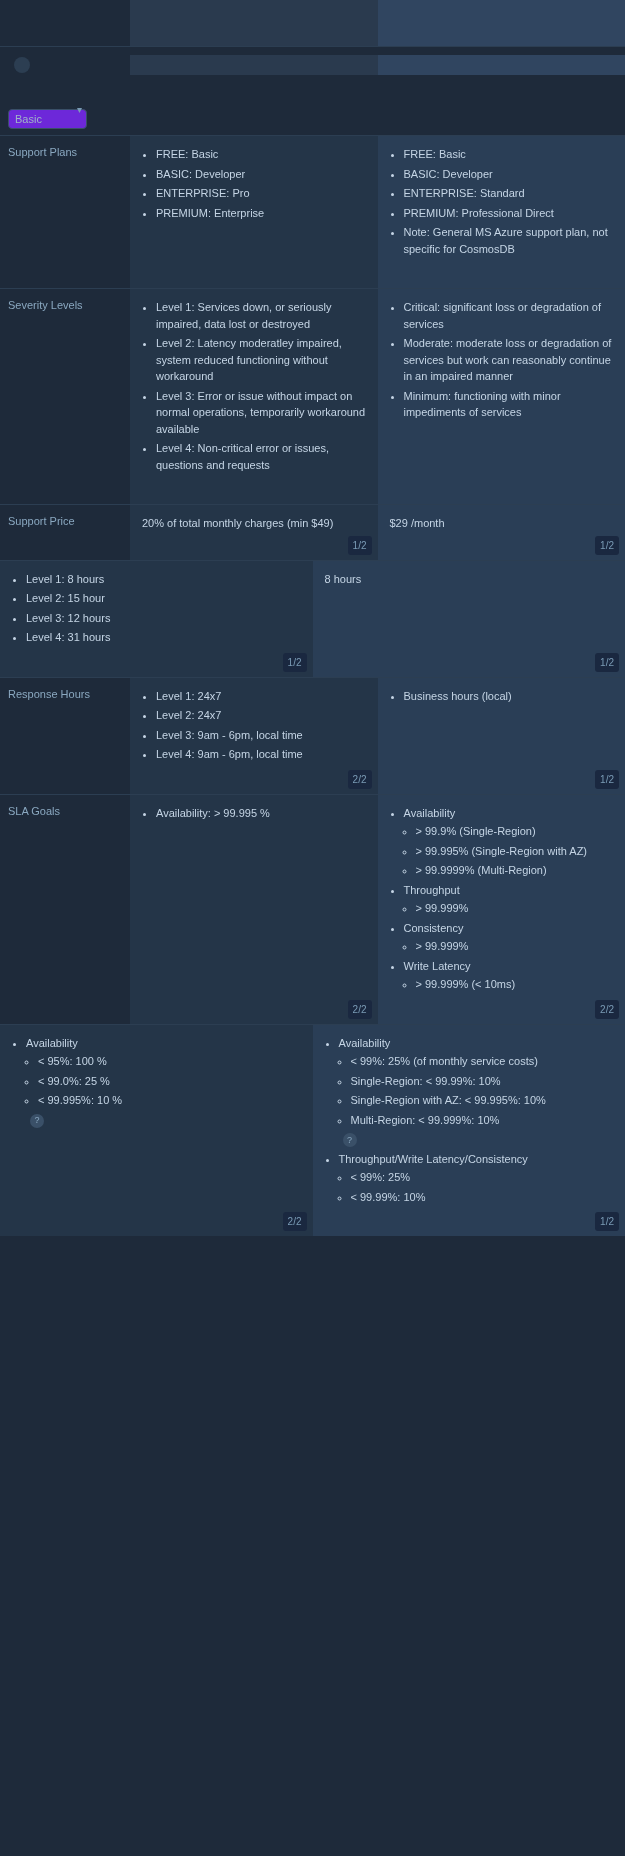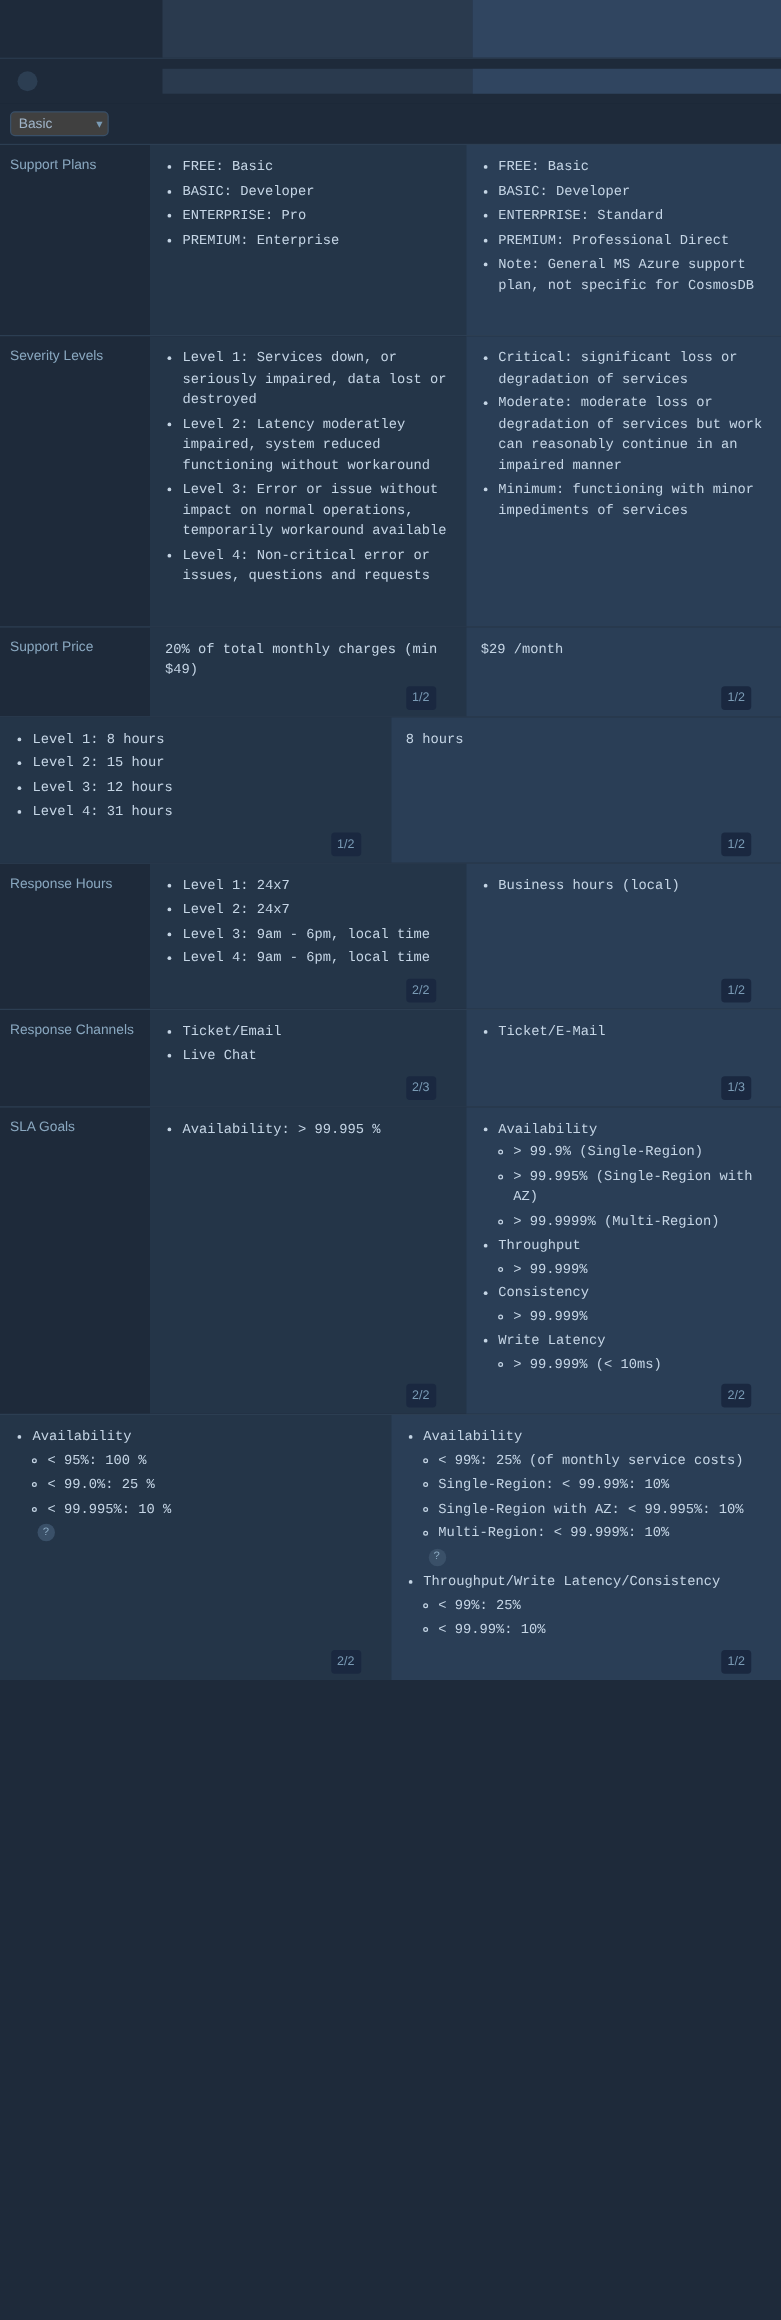--- a/index.html
+++ b/index.html
@@ -74,29 +74,30 @@
     .section-score .denom { color: #7a9bb5; font-size: 12px; font-weight: 400; }
     .section-score.mongo { background: #2a3a4e; }
     .section-score.cosmos { background: #304560; }
 
     .filter-row {
       display: flex;
       background: #1e2a3a;
       padding: 6px 8px;
     }
     .filter-select {
-      background: #404040;
+      background: #6d28d9;
       color: #a0b4c8;
       border: 1px solid #3a5068;
       border-radius: 4px;
       padding: 3px 20px 3px 6px;
       font-size: 11px;
       appearance: none;
       cursor: pointer;
       position: relative;
+      margin-top: 20px;
     }
     .filter-wrapper {
       position: relative;
       display: inline-block;
     }
     .filter-wrapper::after {
       content: '▾';
       position: absolute;
       right: 5px;
       top: 50%;
@@ -104,21 +105,21 @@
       color: #7a9bb5;
       font-size: 10px;
       pointer-events: none;
     }
 
     .data-row {
       display: flex;
       border-top: 1px solid #2c3e52;
     }
     .row-label {
-      width: 120px;
+      width: 130px;
       flex-shrink: 0;
       padding: 10px 8px;
       color: #8aa8c0;
       font-size: 11px;
       font-weight: 500;
     }
     .row-cell {
       flex: 1;
       padding: 10px 12px;
       font-size: 11px;
@@ -136,30 +137,29 @@
       margin-bottom: 3px;
     }
     .row-cell ul ul {
       list-style: circle;
       padding-left: 12px;
       margin-top: 2px;
     }
     .badge {
       position: absolute;
       bottom: 5px;
-      right: 24px;
+      right: 6px;
       background: #1a2840;
       color: #7a9bb5;
       font-size: 10px;
       padding: 2px 5px;
       border-radius: 3px;
     }
     .cell-text {
       padding-bottom: 18px;
-      font-family: Liberation Mono, monospace;
     }
     .help-icon {
       display: inline-flex;
       align-items: center;
       justify-content: center;
       width: 14px;
       height: 14px;
       border-radius: 50%;
       background: #3a5068;
       color: #8aa8c0;
@@ -306,40 +306,20 @@
         <div class="row-cell cosmos">
           <div class="cell-text">
             <ul>
               <li>Business hours (local)</li>
             </ul>
           </div>
           <span class="badge">1/2</span>
         </div>
       </div>
       <div class="data-row">
-        <div class="row-label">Response Channels</div>
-        <div class="row-cell mongo">
-          <div class="cell-text">
-            <ul>
-              <li>Ticket/Email</li>
-              <li>Live Chat</li>
-            </ul>
-          </div>
-          <span class="badge">2/3</span>
-        </div>
-        <div class="row-cell cosmos">
-          <div class="cell-text">
-            <ul>
-              <li>Ticket/E-Mail</li>
-            </ul>
-          </div>
-          <span class="badge">1/3</span>
-        </div>
-      </div>
-      <div class="data-row">
         <div class="row-label">SLA Goals</div>
         <div class="row-cell mongo">
           <div class="cell-text">
             <ul>
               <li>Availability: &gt; 99.995 %</li>
             </ul>
           </div>
           <span class="badge">2/2</span>
         </div>
         <div class="row-cell cosmos">

